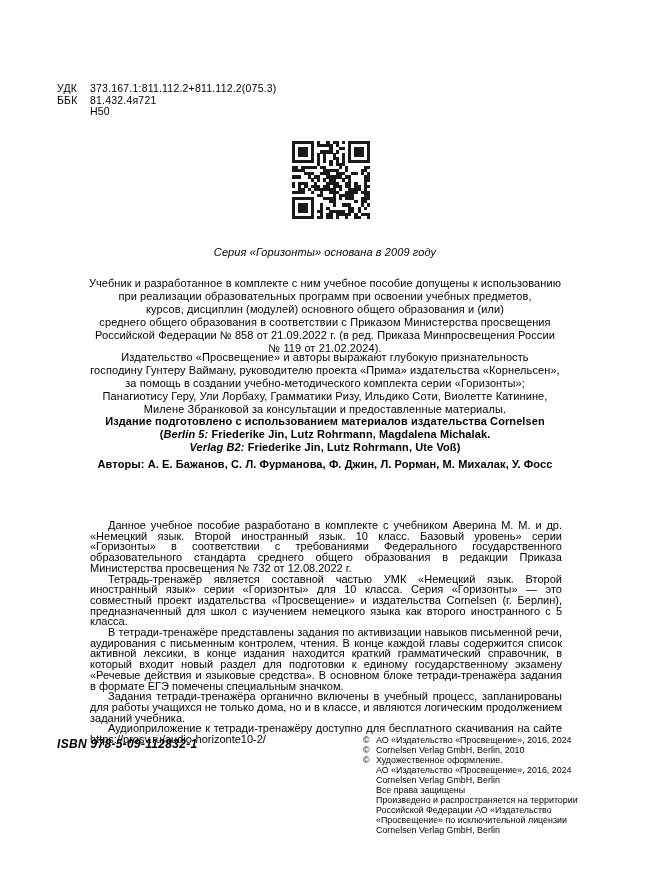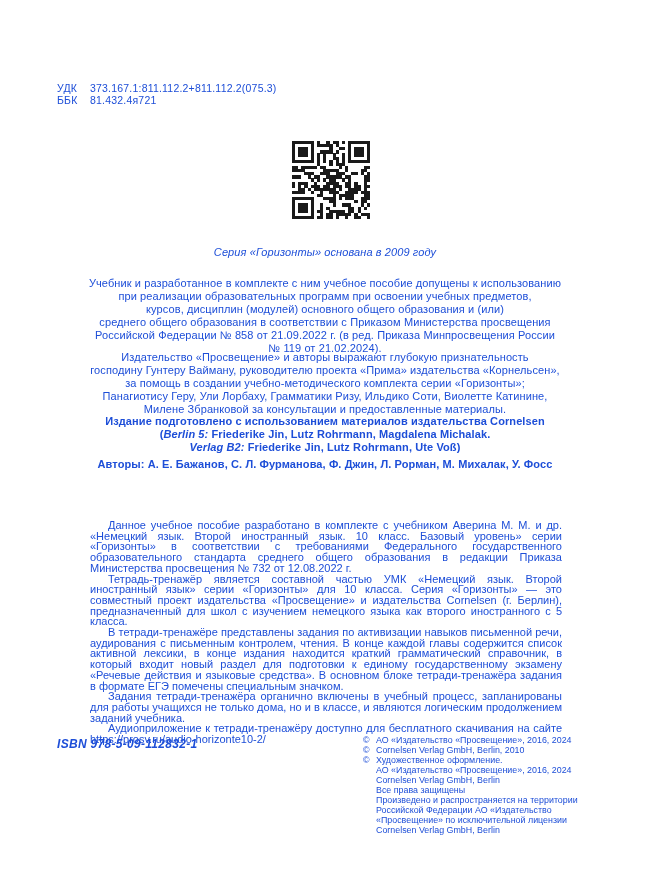--- a/index.html
+++ b/index.html
@@ -3,21 +3,21 @@
 <meta charset="utf-8">
 <style>
   html, body { margin: 0; padding: 0; background: #e8e8e8; }
   .page {
     position: relative;
     width: 650px;
     height: 877px;
     margin: 0 auto;
     background: #ffffff;
     font-family: "Liberation Sans", sans-serif;
-    color: #1d4ed8;
+    color: #000000;
     overflow: hidden;
   }
   .abs { position: absolute; }
   .lines { white-space: pre-line; }
 
   
   .udk-block { left: 57px; top: 83px; font-size: 10.5px; line-height: 11.6px; letter-spacing: 0.2px; }
   .udk-row { display: grid; grid-template-columns: 33px auto; }
 
   
@@ -50,20 +50,24 @@
 <div class="page">
 
   <div class="abs udk-block">
     <div class="udk-row">
       <span>УДК</span>
       <span>373.167.1:811.112.2+811.112.2(075.3)</span>
     </div>
     <div class="udk-row">
       <span>ББК</span>
       <span>81.432.4я721</span>
+    </div>
+    <div class="udk-row">
+      <span></span>
+      <span>Н50</span>
     </div>
   </div>
 
   <div class="abs qr">
       <svg viewBox="0 0 25 25" shape-rendering="crispEdges" fill="#1a1a1a">
         <rect x="0" y="0" width="1.02" height="1.02"></rect>
         <rect x="1" y="0" width="1.02" height="1.02"></rect>
         <rect x="2" y="0" width="1.02" height="1.02"></rect>
         <rect x="3" y="0" width="1.02" height="1.02"></rect>
         <rect x="4" y="0" width="1.02" height="1.02"></rect>

